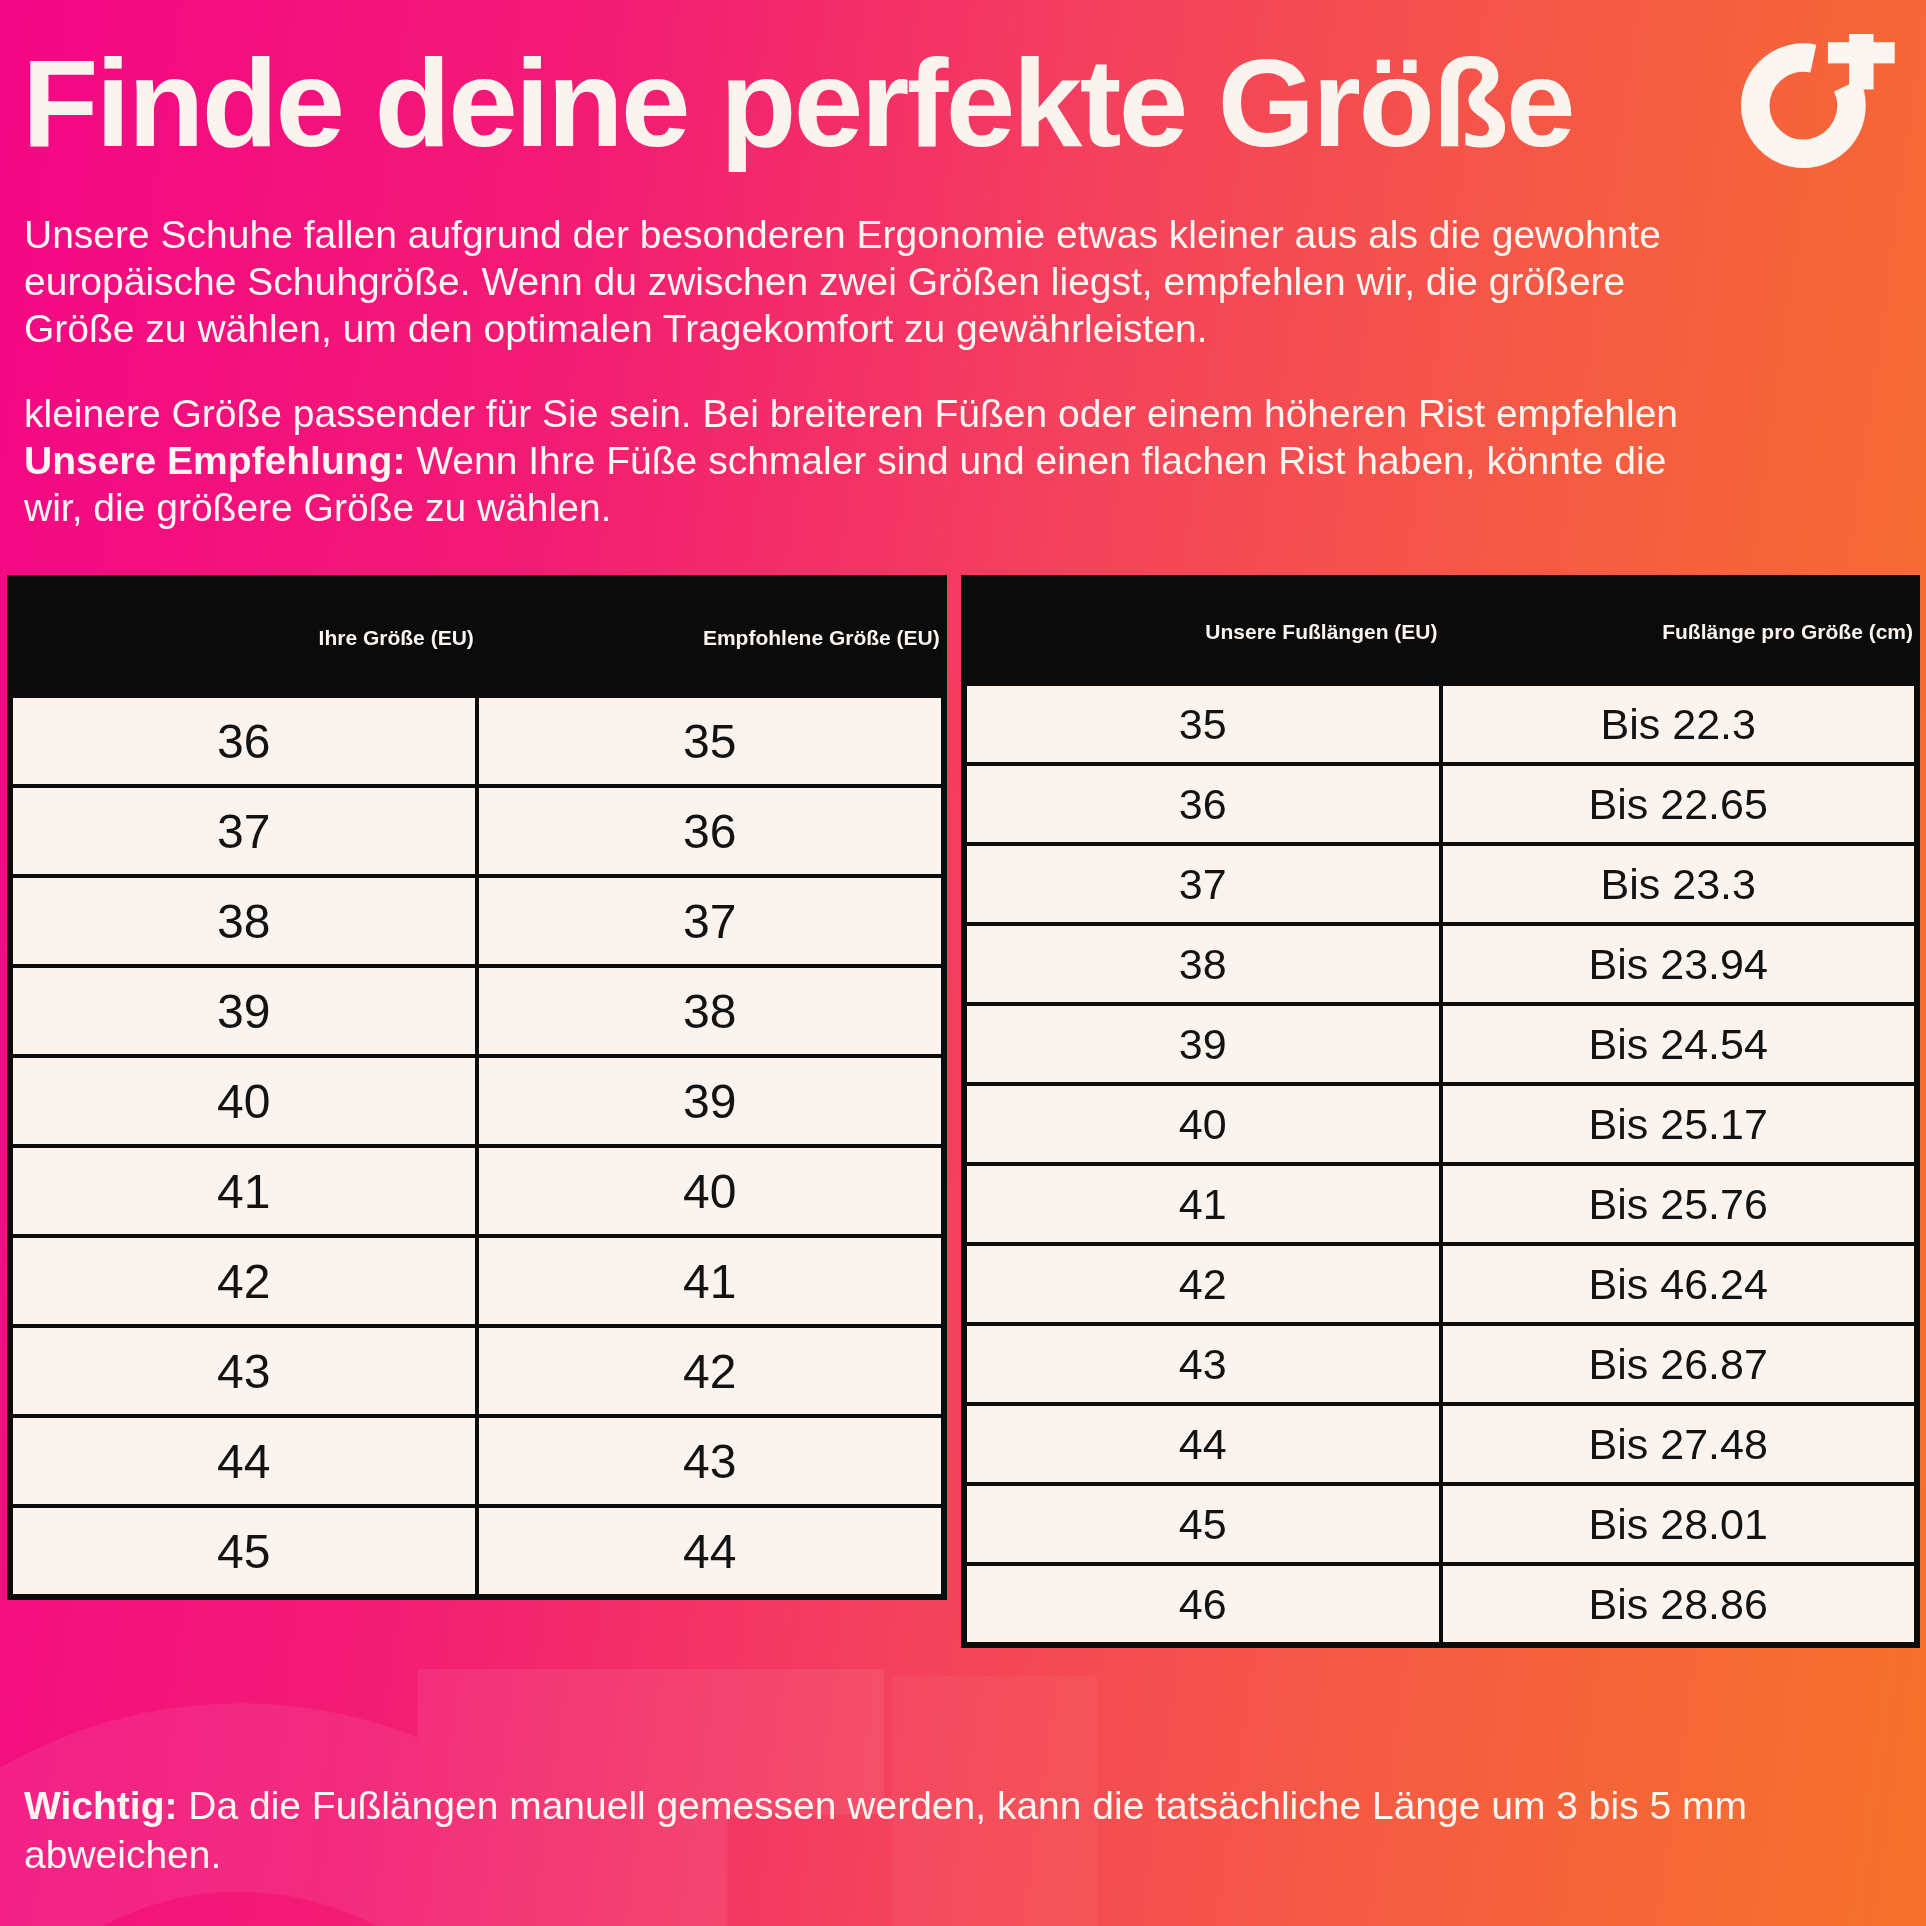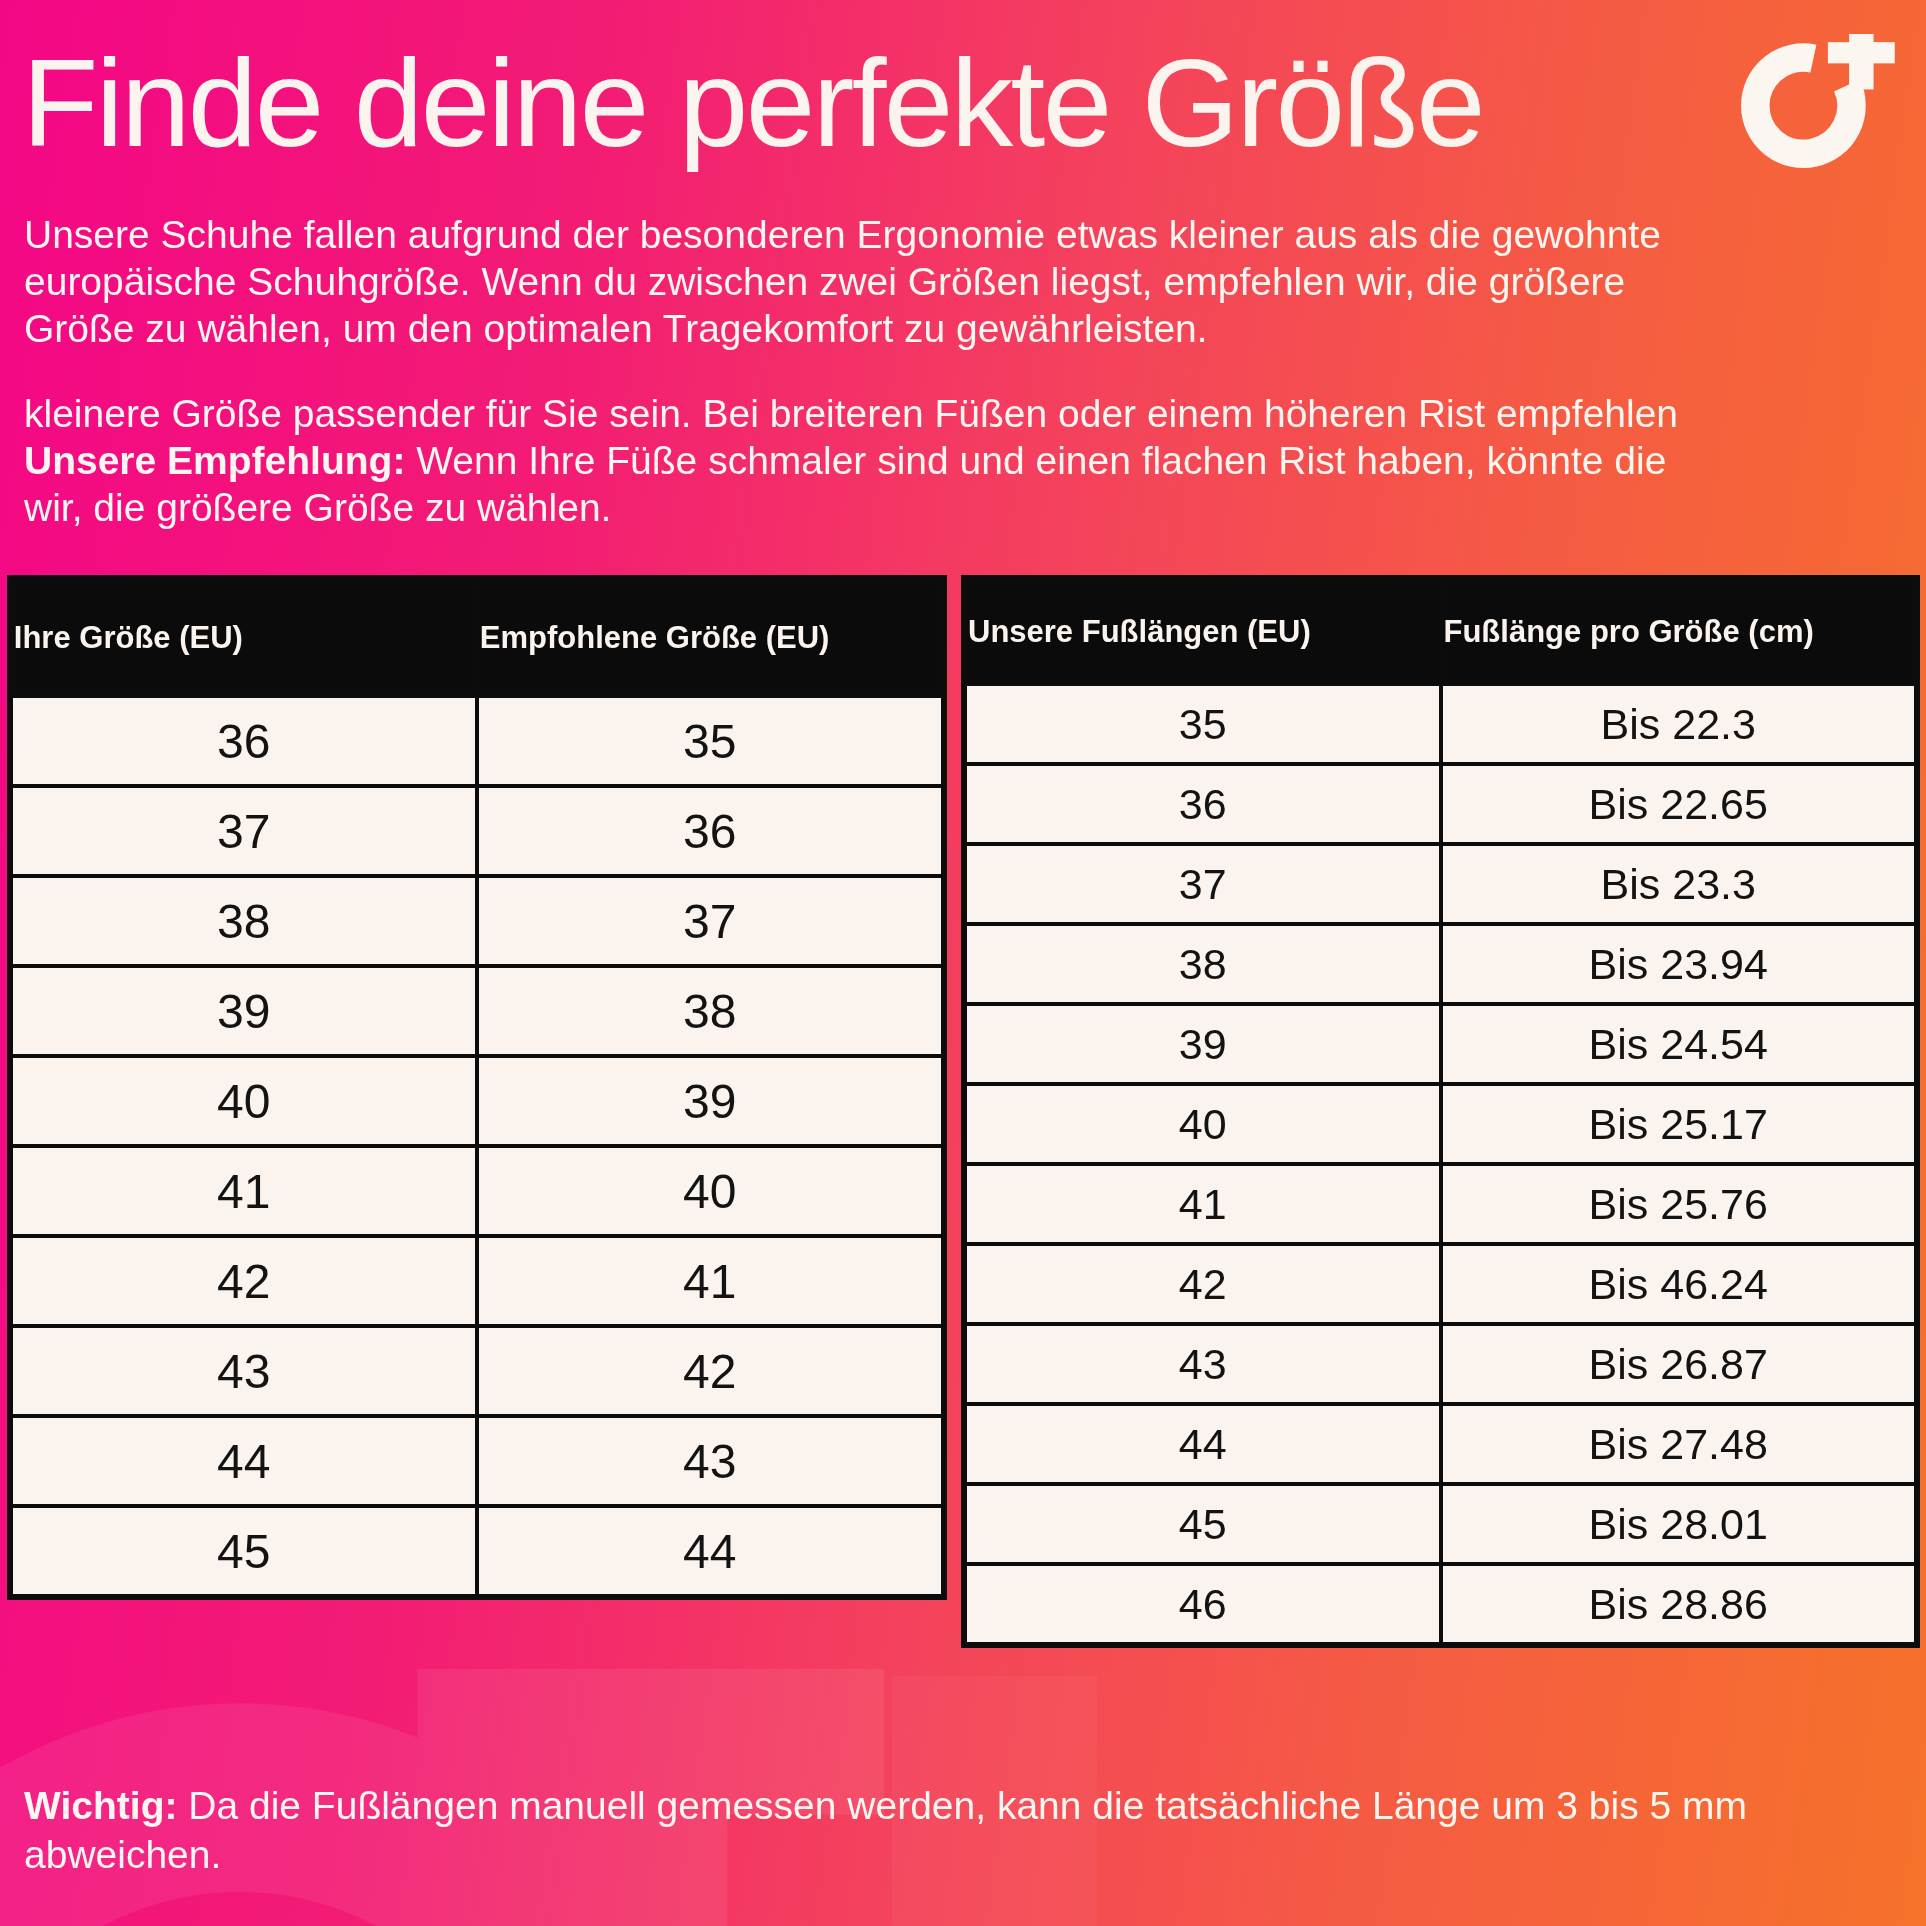--- a/index.html
+++ b/index.html
@@ -6,38 +6,38 @@
   body{width:1926px;height:1926px;font-family:"Liberation Sans",sans-serif;}
   #canvas{
     position:relative;width:1926px;height:1926px;overflow:hidden;
     background:linear-gradient(98deg,#f40786 0%,#f31c74 28%,#f4425c 52%,#f55b43 74%,#f6722a 100%);
   }
   
   .watermark{position:absolute;left:0;top:0;pointer-events:none;}
   
   .page-title{
     position:absolute;left:22px;top:34px;width:1678px;
-    font-size:125px;font-weight:normal;letter-spacing:-2.6px;line-height:1.1;
+    font-size:125px;font-weight:bold;letter-spacing:-2.6px;line-height:1.1;
     color:#fbf4ee;white-space:nowrap;
   }
   .logo{position:absolute;top:34px;right:28px;}
   
   .para{position:absolute;left:24px;width:1883px;color:#fcf5f0;font-size:39px;line-height:47px;}
   .para b{font-weight:bold;}
   .intro{top:211px;}
   .reco{top:390px;}
   .note{top:1781px;line-height:49px;}
   
   .sizes{position:absolute;top:575px;border-collapse:collapse;table-layout:fixed;
          background:#faf3ee;}
   table, th, td{border:4.3px solid #0c0c0c;}
   table{border-width:6px;}
   .t-left{left:6.8px;width:940px;}
   .t-right{left:961px;width:959px;}
-  th{background:#0b0b0b;color:#faf3ee;font-weight:bold;font-size:31px;text-align:left;vertical-align:middle;width:50%;}
+  th{background:#0b0b0b;color:#faf3ee;font-weight:bold;font-size:21px;text-align:right;vertical-align:middle;width:50%;}
   .t-left th{height:111px;}
   .t-right th{height:99px;}
   td{background:#faf3ee;color:#131313;text-align:center;vertical-align:middle;font-weight:normal;}
   .t-left td{height:84px;font-size:48px;}
   .t-right td{height:74px;font-size:43px;}
 </style>
 </head>
 <body>
 
 <div id="canvas">

